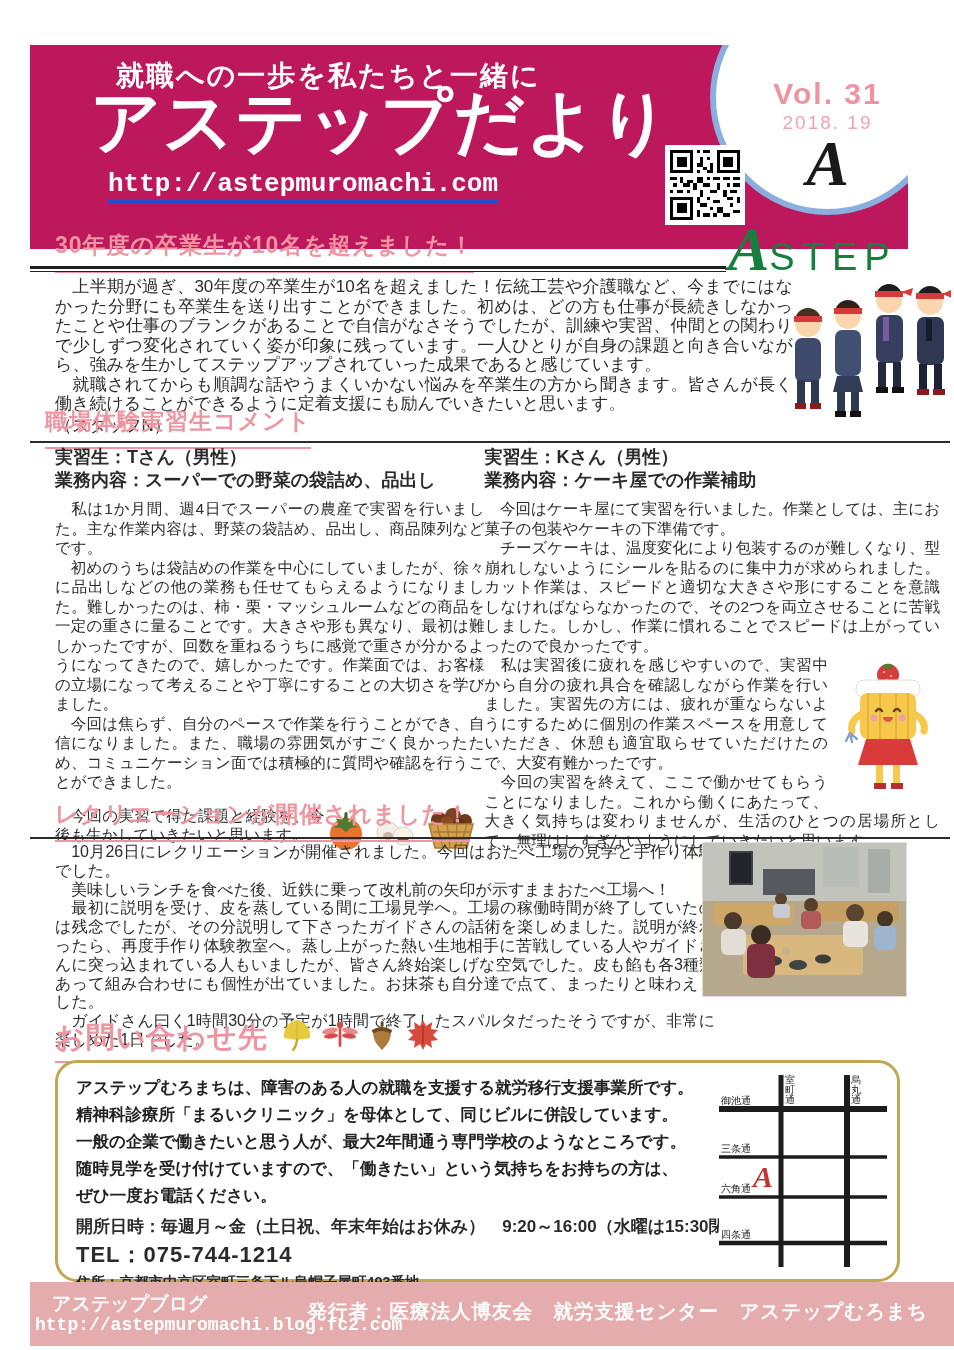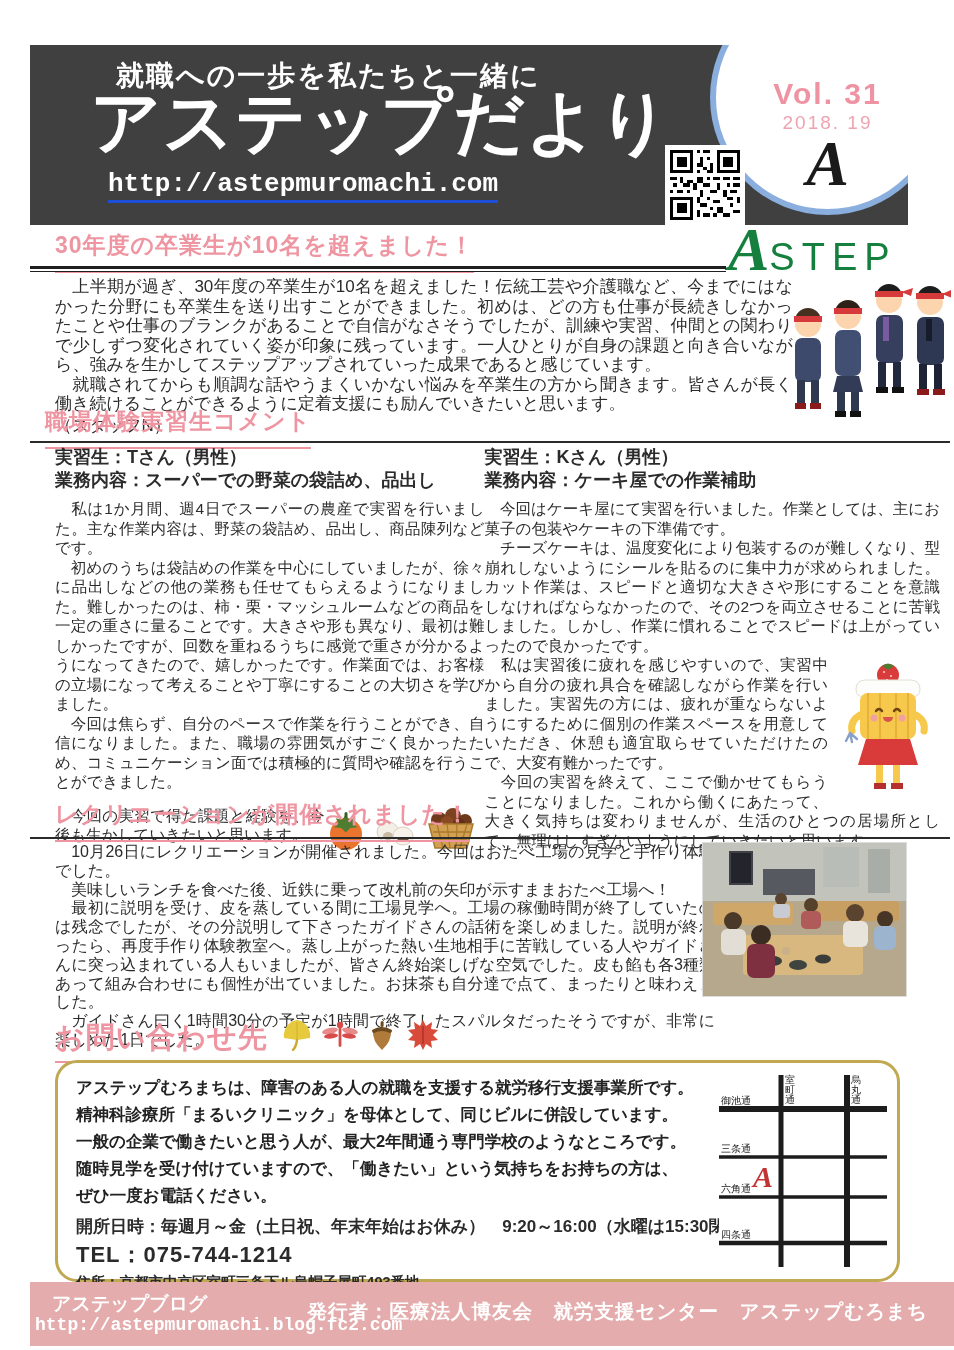--- a/index.html
+++ b/index.html
@@ -1,21 +1,21 @@
 <!DOCTYPE html>
 <html><head>
 <meta charset="utf-8">
 <style>
   *{margin:0;padding:0;box-sizing:border-box}
   html,body{background:#e9e9e9}
   body{font-family:"Liberation Sans","DejaVu Sans",sans-serif;color:#2b2b2b}
   .page{position:relative;width:954px;height:1350px;margin:0 auto;background:#ffffff;overflow:hidden;box-shadow:0 0 6px rgba(0,0,0,.25)}
 
   
-  .header{position:absolute;left:30px;top:45px;width:878px;height:180px;background:#404040;overflow:hidden}
+  .header{position:absolute;left:30px;top:45px;width:878px;height:204px;background:#be185d;overflow:hidden}
   .tagline{position:absolute;left:86px;top:12px;font-size:28px;font-weight:bold;color:#fff;letter-spacing:2px}
   .main-title{position:absolute;left:60px;top:42px;font-size:70px;font-weight:bold;color:#fff;letter-spacing:1px;line-height:1}
   .main-url{position:absolute;left:78px;top:124px;font-size:26px;font-weight:bold;color:#fff;font-family:"Liberation Mono","DejaVu Sans Mono",monospace;border-bottom:3px solid #1d4ed8;padding-bottom:1px}
   .vol-circle{position:absolute;right:-37px;top:-65px;width:235px;height:235px;background:#fff;border:6px solid #8aaede;border-radius:50%;
               display:flex;flex-direction:column;align-items:center;justify-content:flex-end;padding-bottom:14px}
   .vol-no{font-size:30px;font-weight:bold;color:#ef93a2;letter-spacing:2px}
   .vol-date{font-size:19px;color:#efa3b0;letter-spacing:2px;margin-top:1px}
   .a-mascot{font-family:"Liberation Serif","DejaVu Serif",serif;font-style:italic;font-weight:bold;font-size:64px;line-height:.95;color:#1a1a1a}
   .qr{position:absolute;left:635px;top:100px;width:80px;height:80px;background:#fff;padding:5px}
   .qr svg{width:100%;height:100%;display:block}

